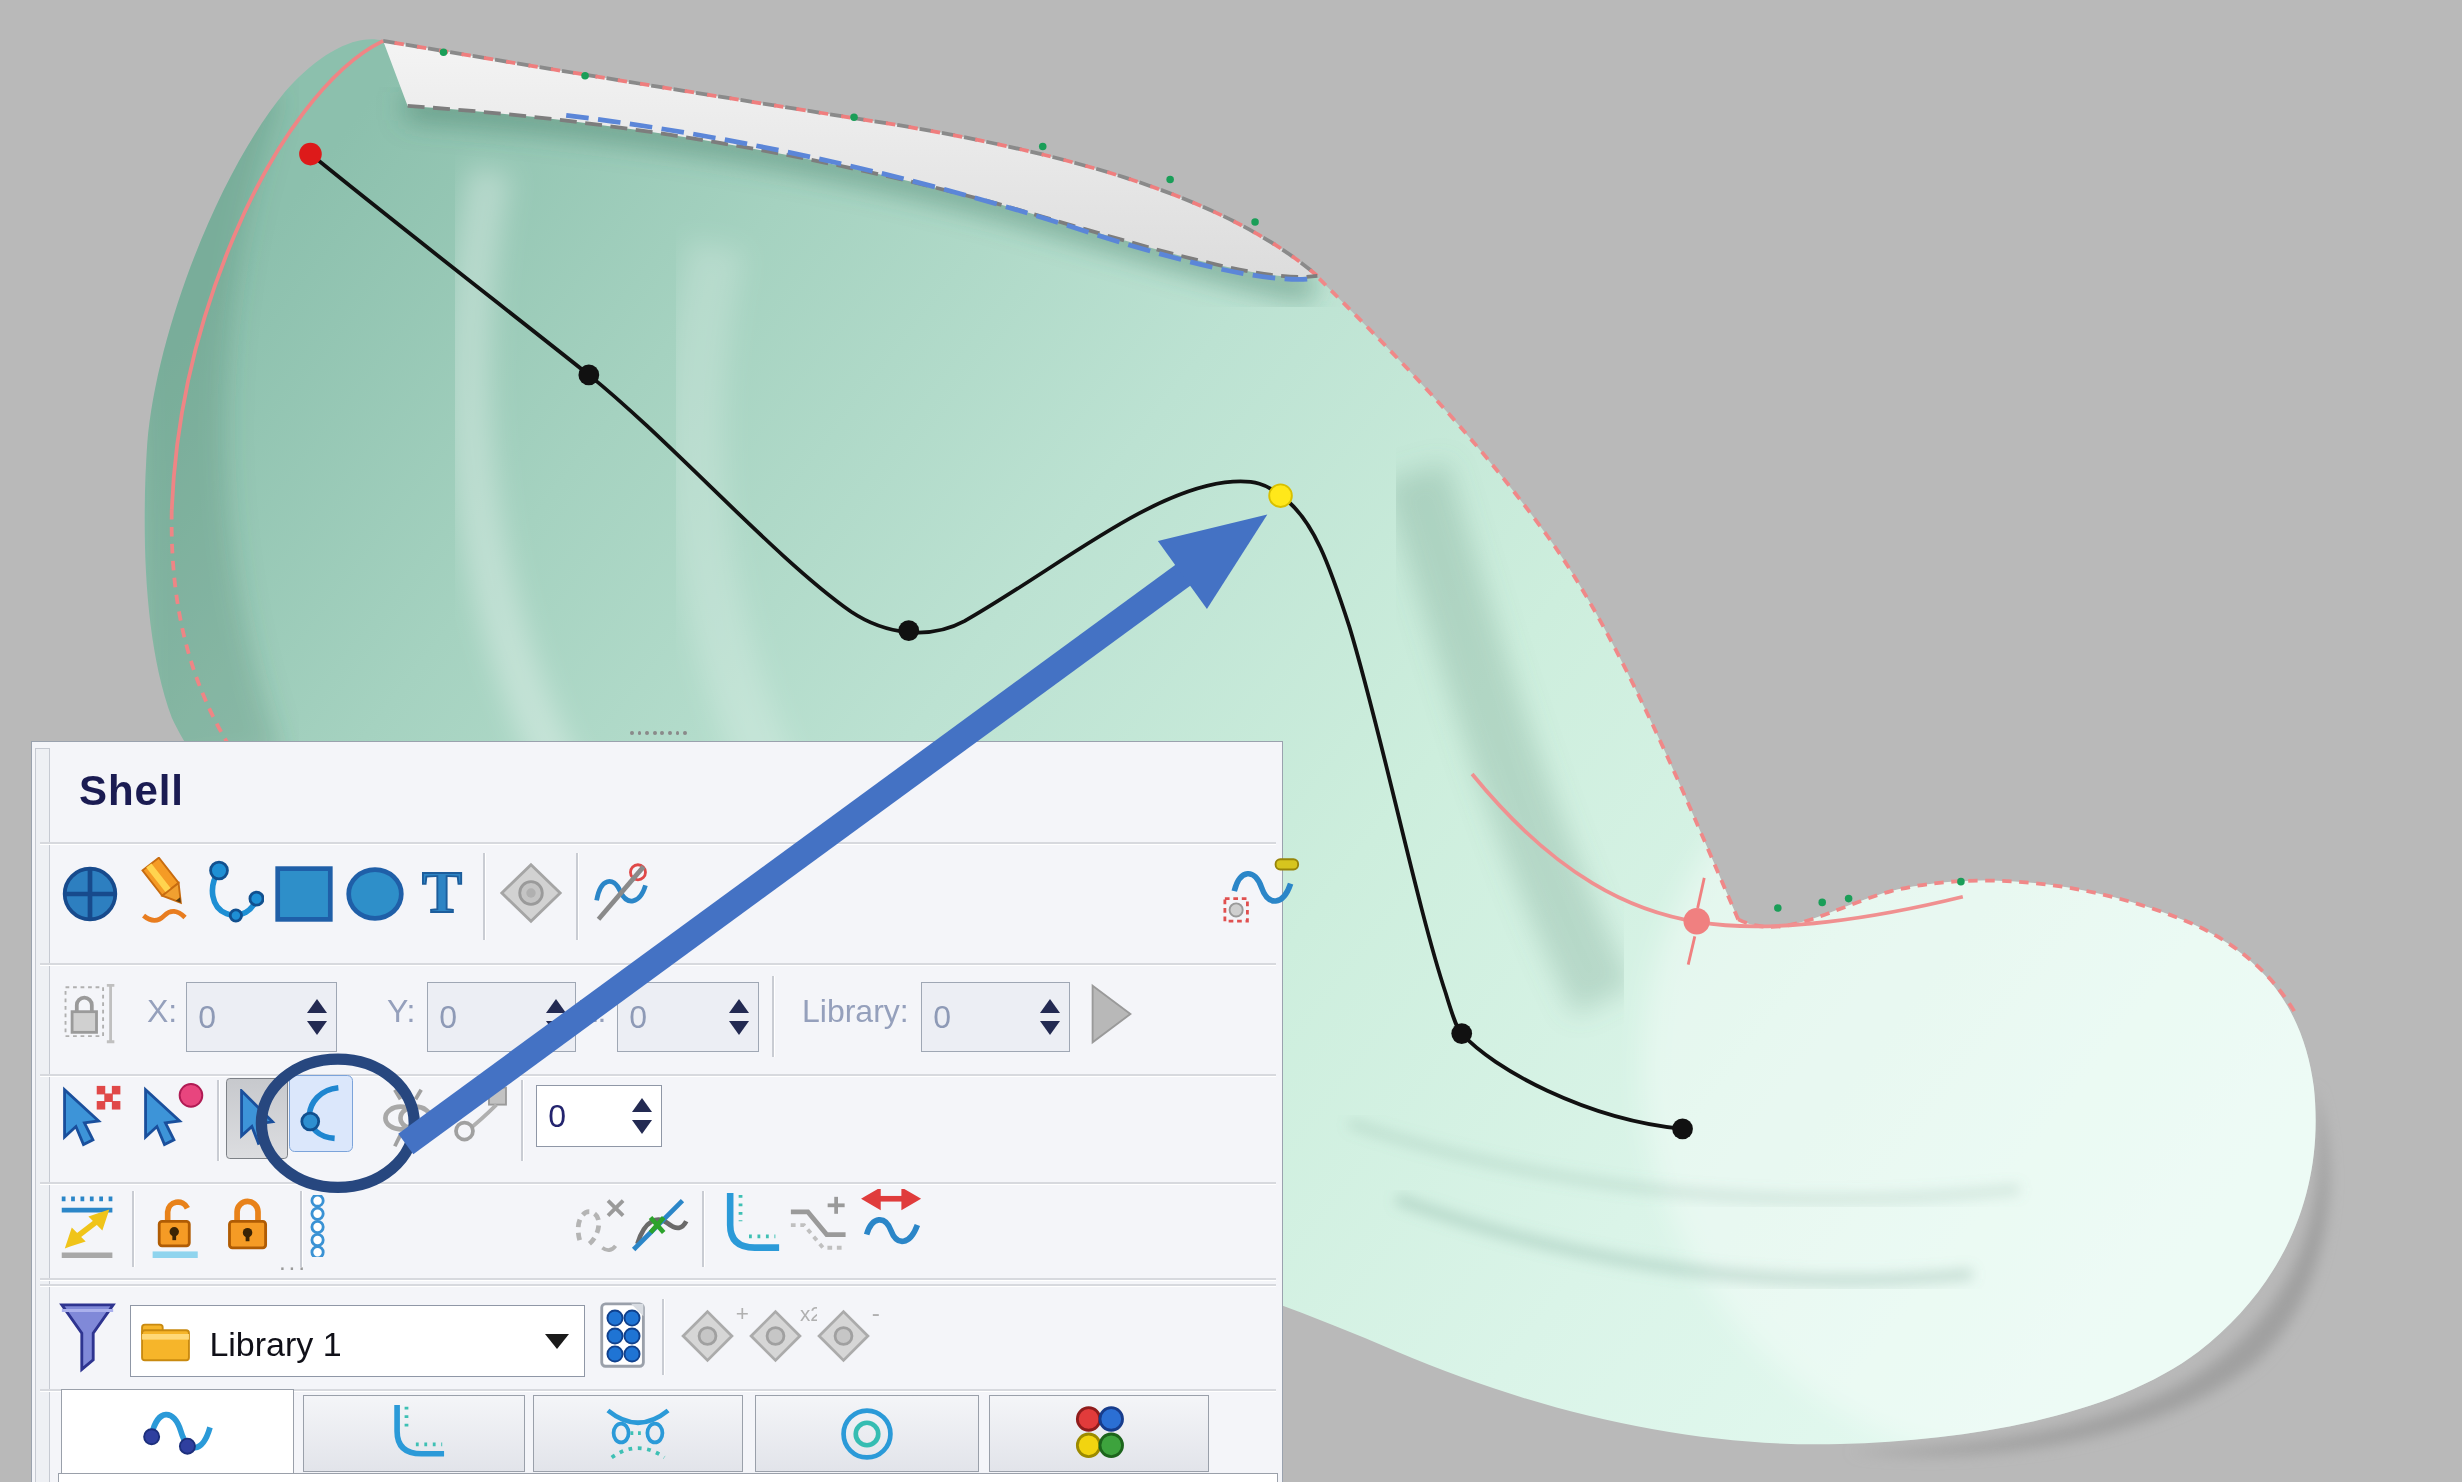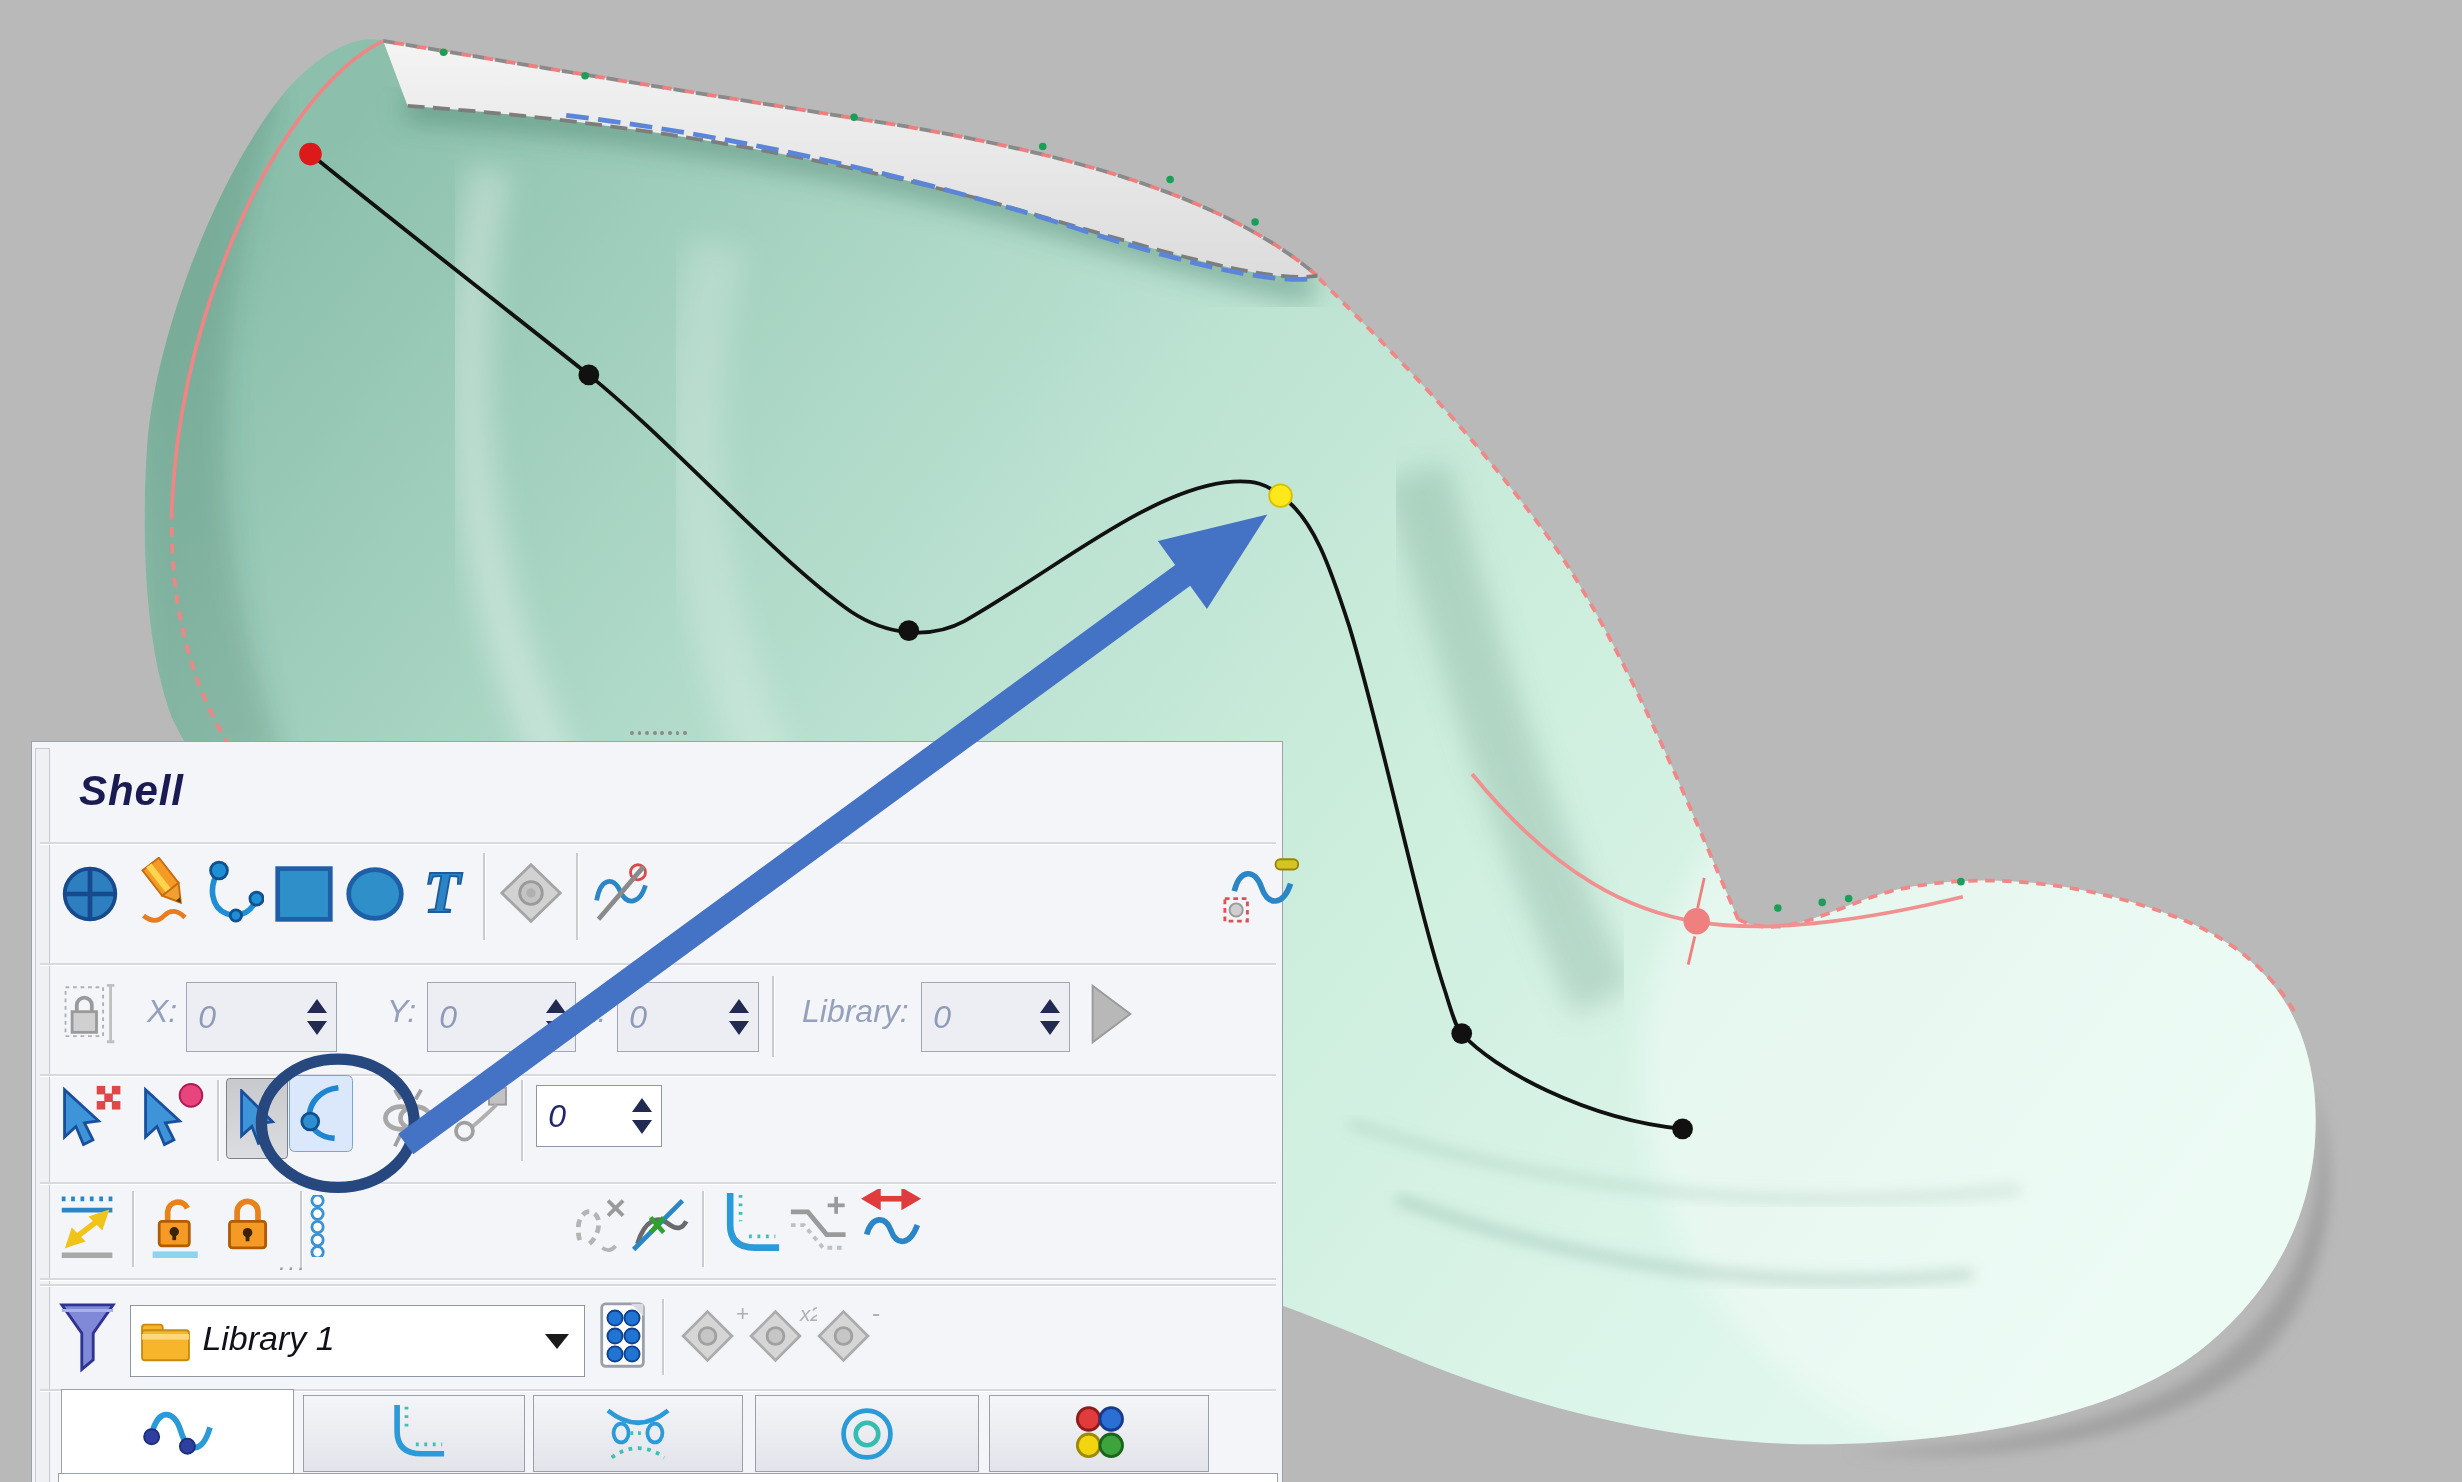--- a/index.html
+++ b/index.html
@@ -2,21 +2,21 @@
 <html style="font-size:15px"><head>
 <meta charset="utf-8">
 <style>
   html,body{margin:0;padding:0;background:#b9b9b9;}
   #stage{position:relative;width:2462px;height:1483px;overflow:hidden;
          font-family:"Liberation Sans",sans-serif;}
   #scene{position:absolute;left:0;top:0;z-index:1;}
   
   #panel{position:absolute;left:31px;top:741px;width:1252px;height:742px;
          background:#f4f5f9;border:1.9px solid #9aa2ae;border-bottom:none;
-         box-sizing:border-box;z-index:10;font-style:italic;}
+         box-sizing:border-box;z-index:10;}
   .hr{position:absolute;left:7.6px;right:5.7px;height:1.9px;background:#d7d9de;
       border-bottom:0.9px solid #ffffff;}
   .gutter{position:absolute;left:2.8px;top:5.7px;width:13.2px;bottom:0;
           background:#eef0f4;border:0.9px solid #c6cad2;}
   .title{position:absolute;left:47px;top:24.5px;font-size:42px;font-weight:bold;
          color:#1a1b52;letter-spacing:0.9px;}
   .vsep{position:absolute;width:1.9px;background:#c9ccd3;border-right:0.9px solid #fff;}
   .lbl{position:absolute;font-size:32px;color:#95a0bc;}
   .spin{position:absolute;height:70px;background:#ecEEf4;background:#ecEEf4;
         border:1.9px solid #9fa7b4;box-sizing:border-box;display:flex;
@@ -447,21 +447,21 @@
   <div class="hr" style="top:536px"></div>
       <div class="hr" style="top:542px"></div>
 
   <div class="btn" style="left:26.4px;top:559px">
     <svg width="59" height="76" viewBox="0 0 62 80">
           <polygon points="4,4 58,4 37,34 37,62 25,72 25,34" fill="#8089d8" stroke="#2e3490" stroke-width="3"></polygon>
           <line x1="4" y1="10" x2="58" y2="10" stroke="#aab0ec" stroke-width="3"></line>
         </svg>
       </div>
   <div class="spin lit" style="left:98px;top:563px;width:455px;height:72px">
-    <span style="display:flex;align-items:flex-start;gap:11px;padding-left:9.4px">
+    <span style="display:flex;align-items:flex-end;gap:18px;padding-left:9.4px">
       <svg width="51" height="45" viewBox="0 0 54 48">
             <rect x="2" y="6" width="22" height="12" rx="3" fill="#f6b52a" stroke="#c98a10" stroke-width="2"></rect>
             <rect x="2" y="12" width="50" height="32" rx="3" fill="#f6b52a" stroke="#c98a10" stroke-width="2"></rect>
             <rect x="2" y="16" width="50" height="6" fill="#ffd979"></rect>
           </svg>
       <span style="font-size:34px;color:#101018">Library 1</span>
     </span>
     <span style="padding-right:15px">
       <i style="display:block;width:0;height:0;border-left:12.3px solid transparent;border-right:12.3px solid transparent;border-top:15px solid #1a1a1a"></i>
         </span>

